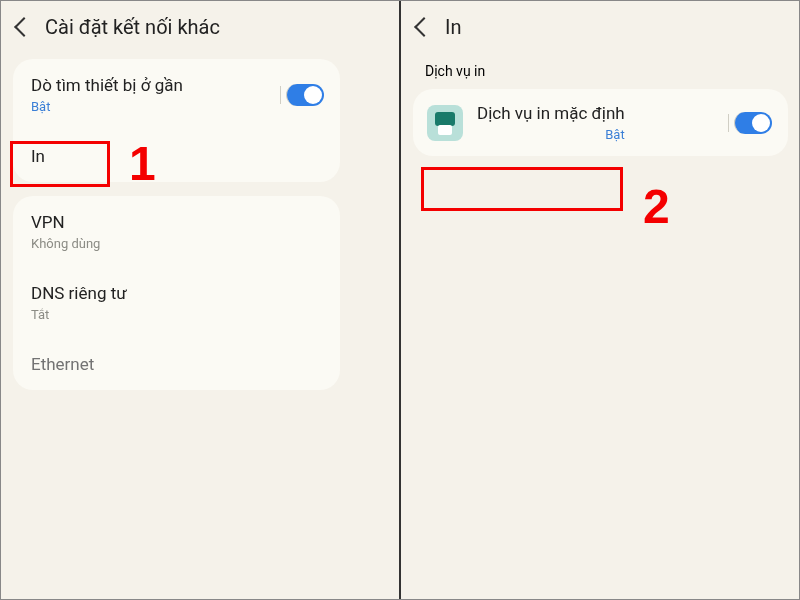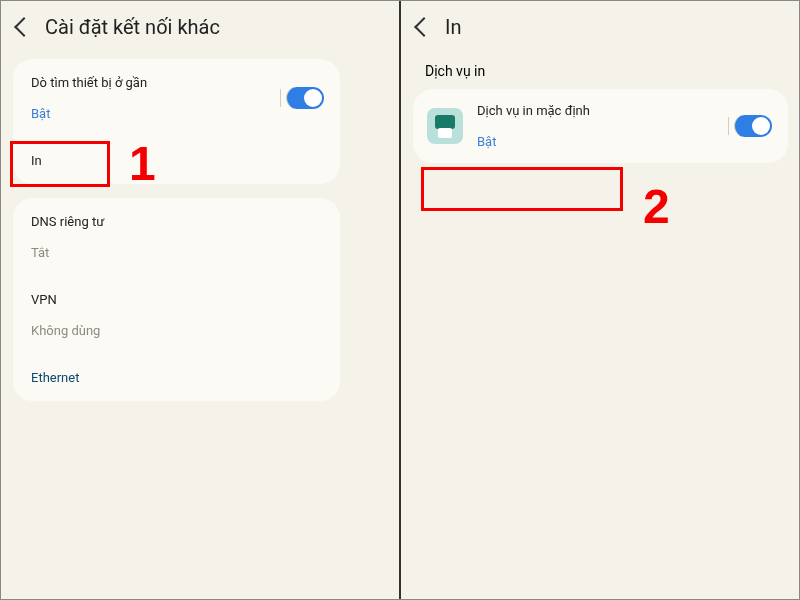--- a/index.html
+++ b/index.html
@@ -49,30 +49,30 @@
     background: #fbfaf4;
     border-radius: 20px;
     margin: 0 12px 14px 12px;
     overflow: hidden;
   }
   .row {
     padding: 16px 18px;
     position: relative;
   }
   .row-title {
-    font-size: 13px;
+    font-size: 17px;
     color: #222;
   }
   .row-sub {
     font-size: 13px;
-    margin-top: 16px;
+    margin-top: 4px;
   }
   .sub-blue { color: #3b7fd6; }
   .sub-gray { color: #8c8c85; }
-  .row-disabled .row-title { color: #0c4a6e; }
+  .row-disabled .row-title { color: #737373; }
   .toggle {
     position: absolute;
     right: 16px;
     top: 50%;
     transform: translateY(-50%);
     width: 38px;
     height: 22px;
     background: #2f7ee6;
     border-radius: 11px;
     border-left: 1px solid #d0cec4;
@@ -126,20 +126,21 @@
   .svc-icon::after {
     content: "";
     position: absolute;
     left: 11px; right: 11px; bottom: 6px; height: 10px;
     background: #fff;
     border-radius: 2px;
   }
   .svc-text {
     display: flex;
     flex-direction: column;
+    text-align: right;
   }
   .plus-icon {
     width: 20px;
     height: 20px;
     position: relative;
     flex-shrink: 0;
     margin-left: 6px;
     margin-right: 4px;
   }
   .plus-icon::before, .plus-icon::after {
@@ -180,26 +181,26 @@
         <div class="toggle-knob"></div>
       </div>
     </div>
     <div class="row">
       <div class="row-title">In</div>
     </div>
   </div>
 
   <div class="card">
     <div class="row">
+      <div class="row-title">VPN</div>
+      <div class="row-sub sub-gray">Không dùng</div>
+    </div>
+    <div class="row">
       <div class="row-title">DNS riêng tư</div>
       <div class="row-sub sub-gray">Tắt</div>
-    </div>
-    <div class="row">
-      <div class="row-title">VPN</div>
-      <div class="row-sub sub-gray">Không dùng</div>
     </div>
     <div class="row row-disabled">
       <div class="row-title">Ethernet</div>
     </div>
   </div>
 </div>
 
 <div class="divider"></div>
 
 <div class="pane pane-right">

